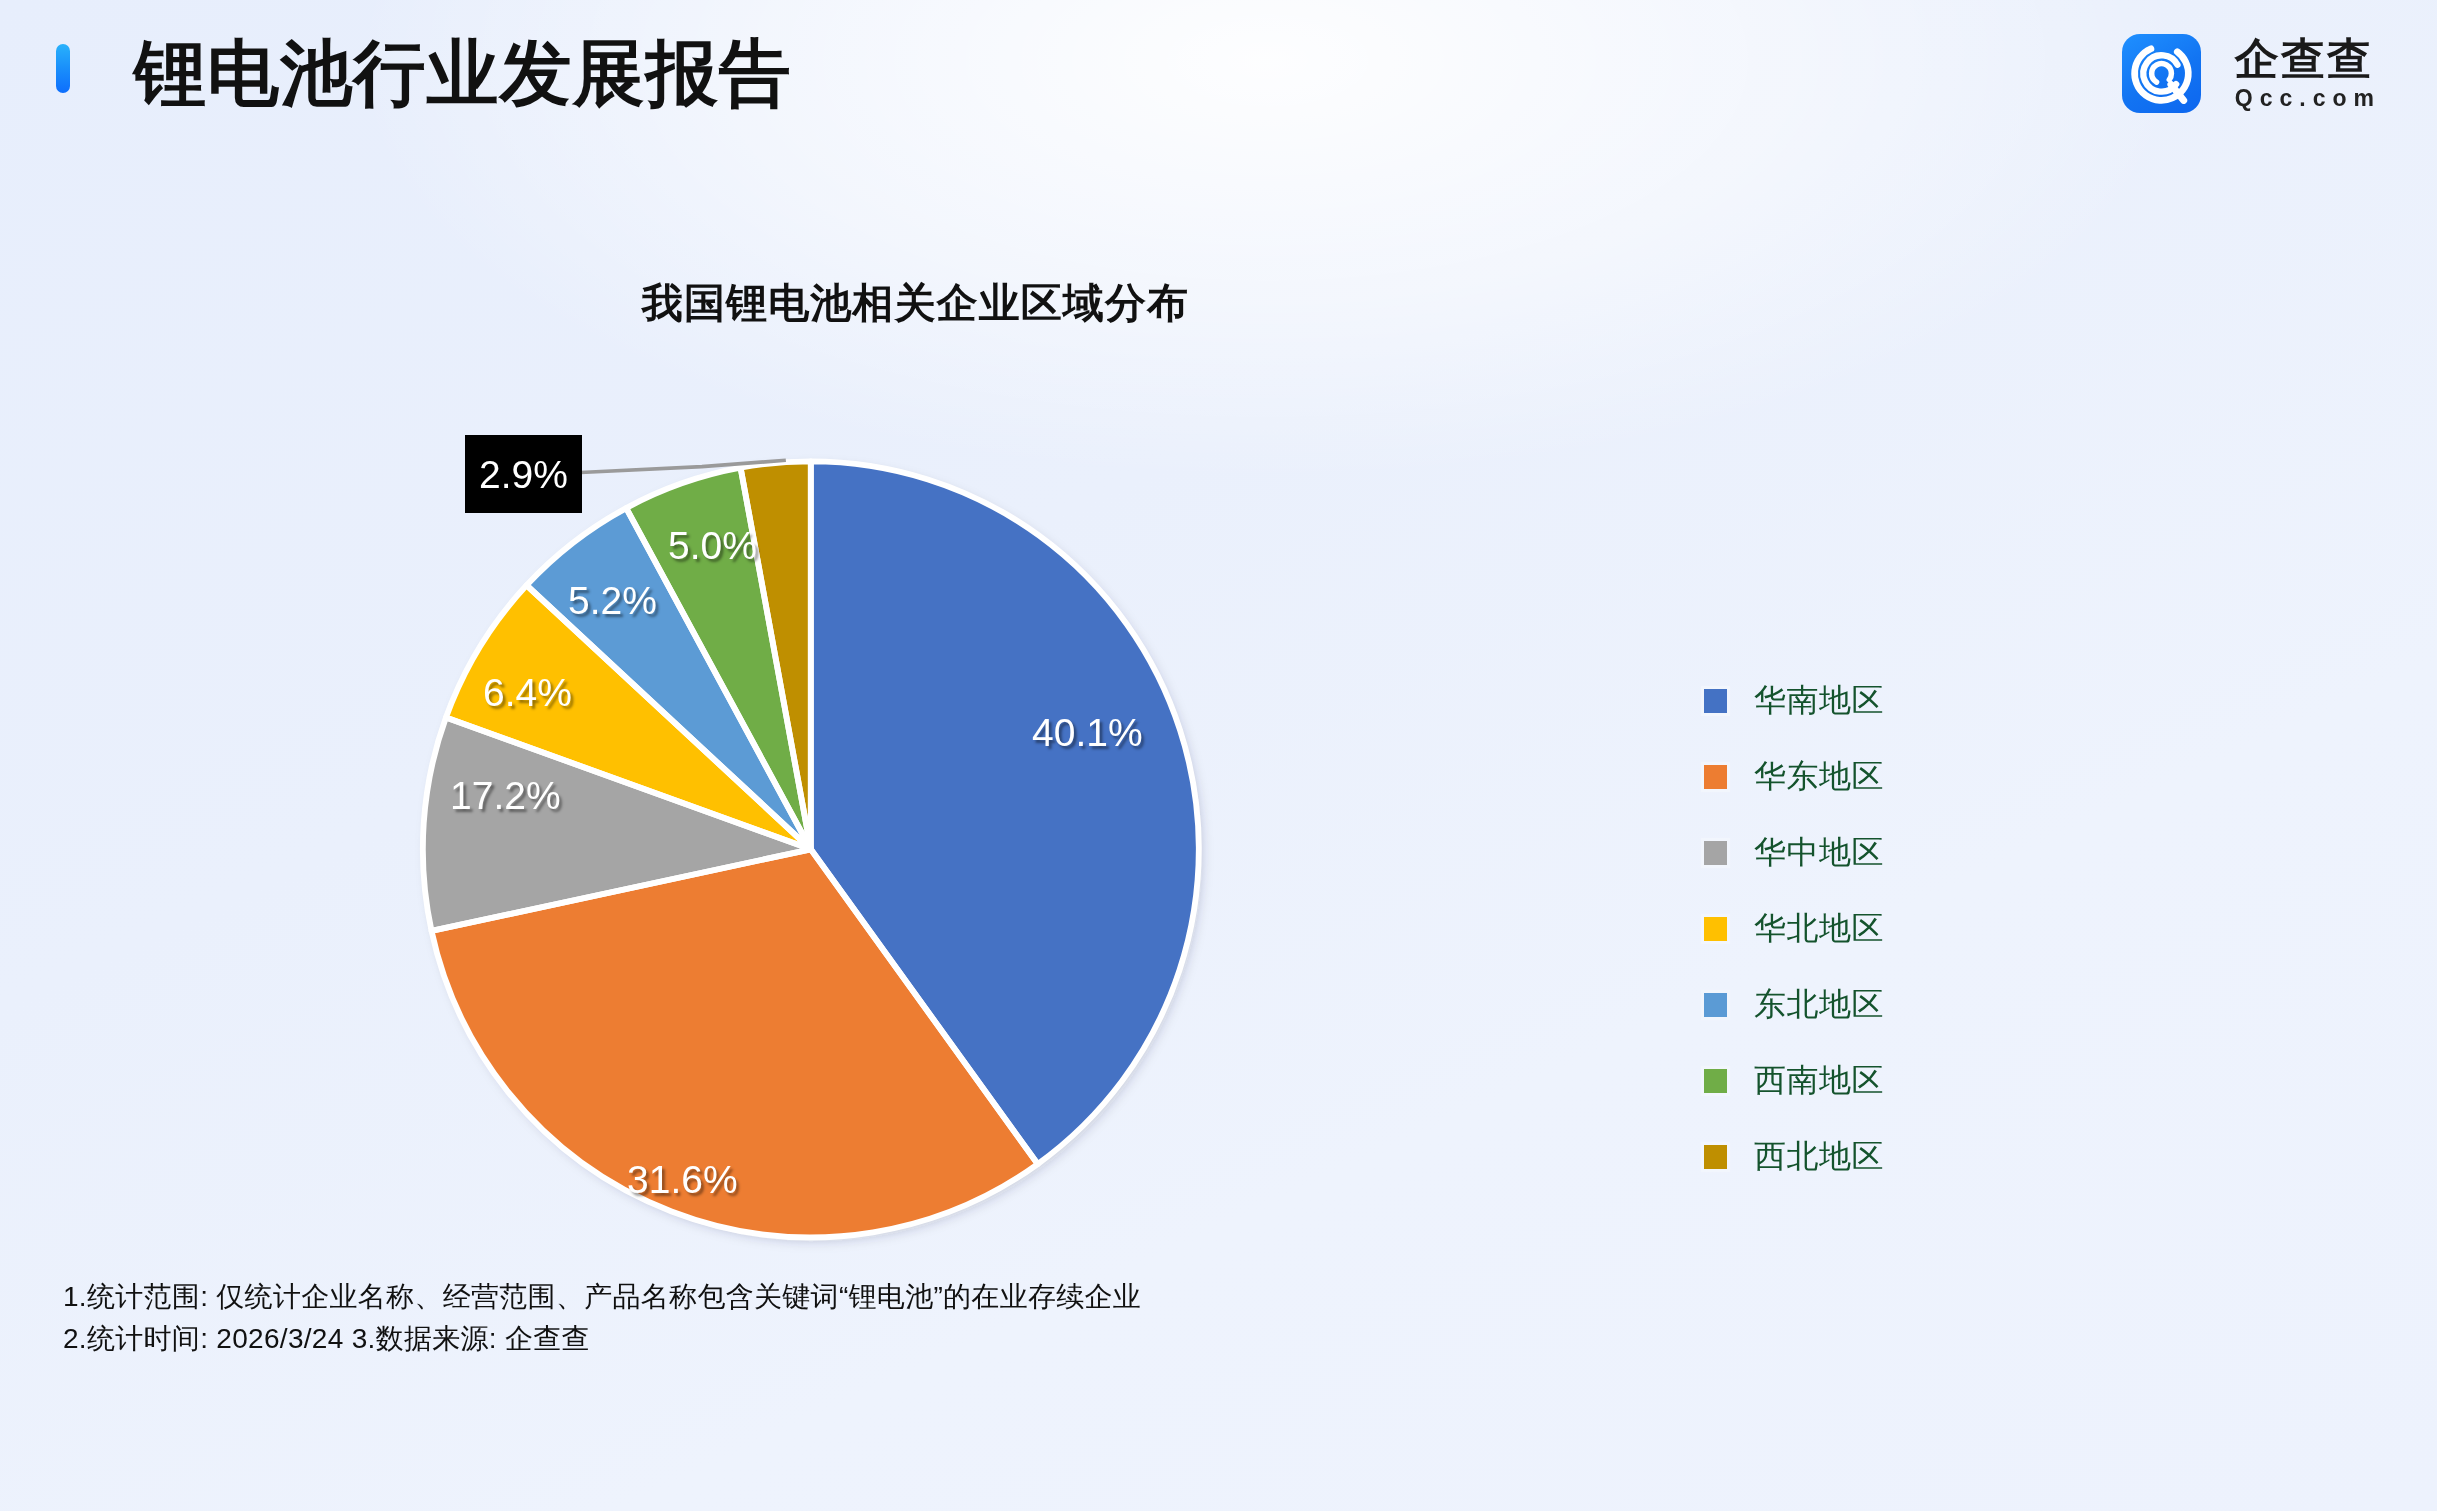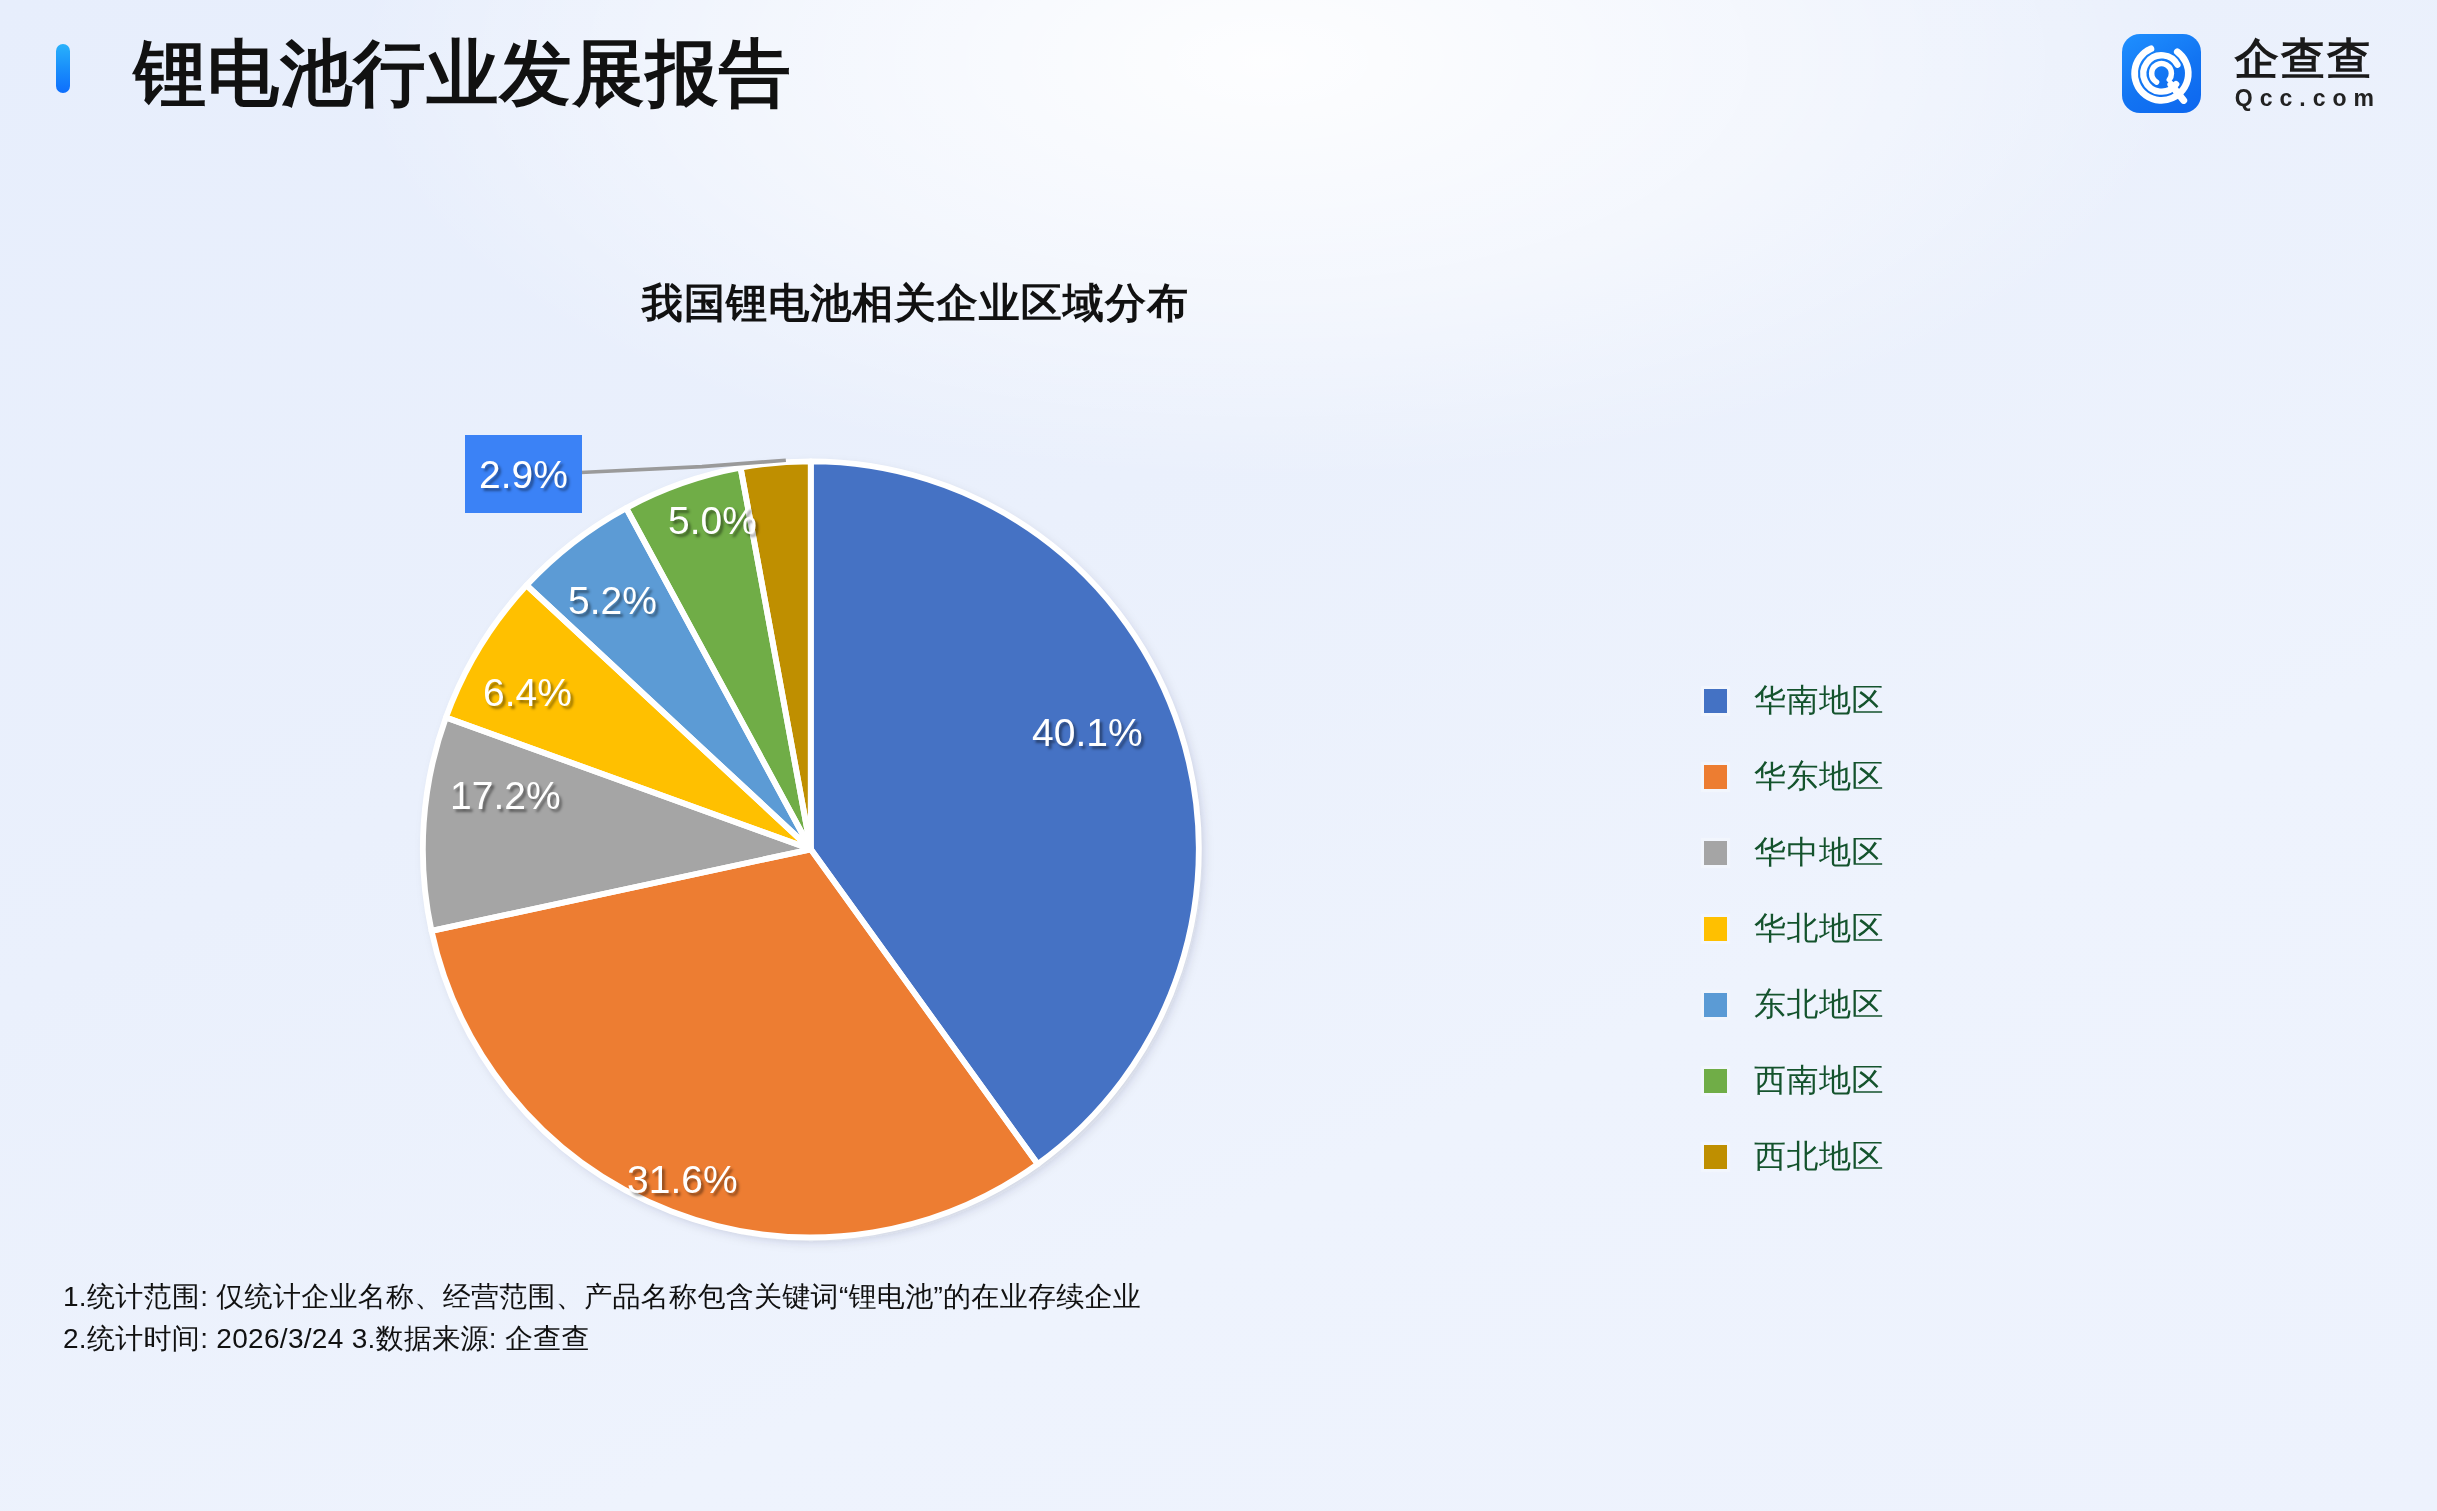--- a/index.html
+++ b/index.html
@@ -107,27 +107,27 @@
     font-size: 39px;
     font-weight: normal;
     text-shadow: 2.7px 2.7px 2.7px rgba(0,0,0,0.42);
     white-space: nowrap;
   }
   #label-401 { left: 999px; top: 711px; margin-left: 33px; }
   #label-316 { left: 627px; top: 1158px; }
   #label-89  { left: 450px;  top: 774px; }
   #label-64  { left: 483px;  top: 671px; }
   #label-52  { left: 568px; top: 579px; }
-  #label-50  { left: 668px; top: 499px;  }
+  #label-50  { left: 668px; top: 524px;  }
 
   #callout-29 {
     position: absolute;
     left: 465px; top: 435px;
     width: 117px; height: 78px;
-    background: #3b82f6;
+    background: #000000;
     display: flex;
     align-items: center;
     justify-content: center;
   }
   #callout-29 .callout-text {
     color: #ffffff;
     font-size: 39px;
     text-shadow: 2.7px 2.7px 2.7px rgba(0,0,0,0.40);
     white-space: nowrap;
     line-height: 1;

